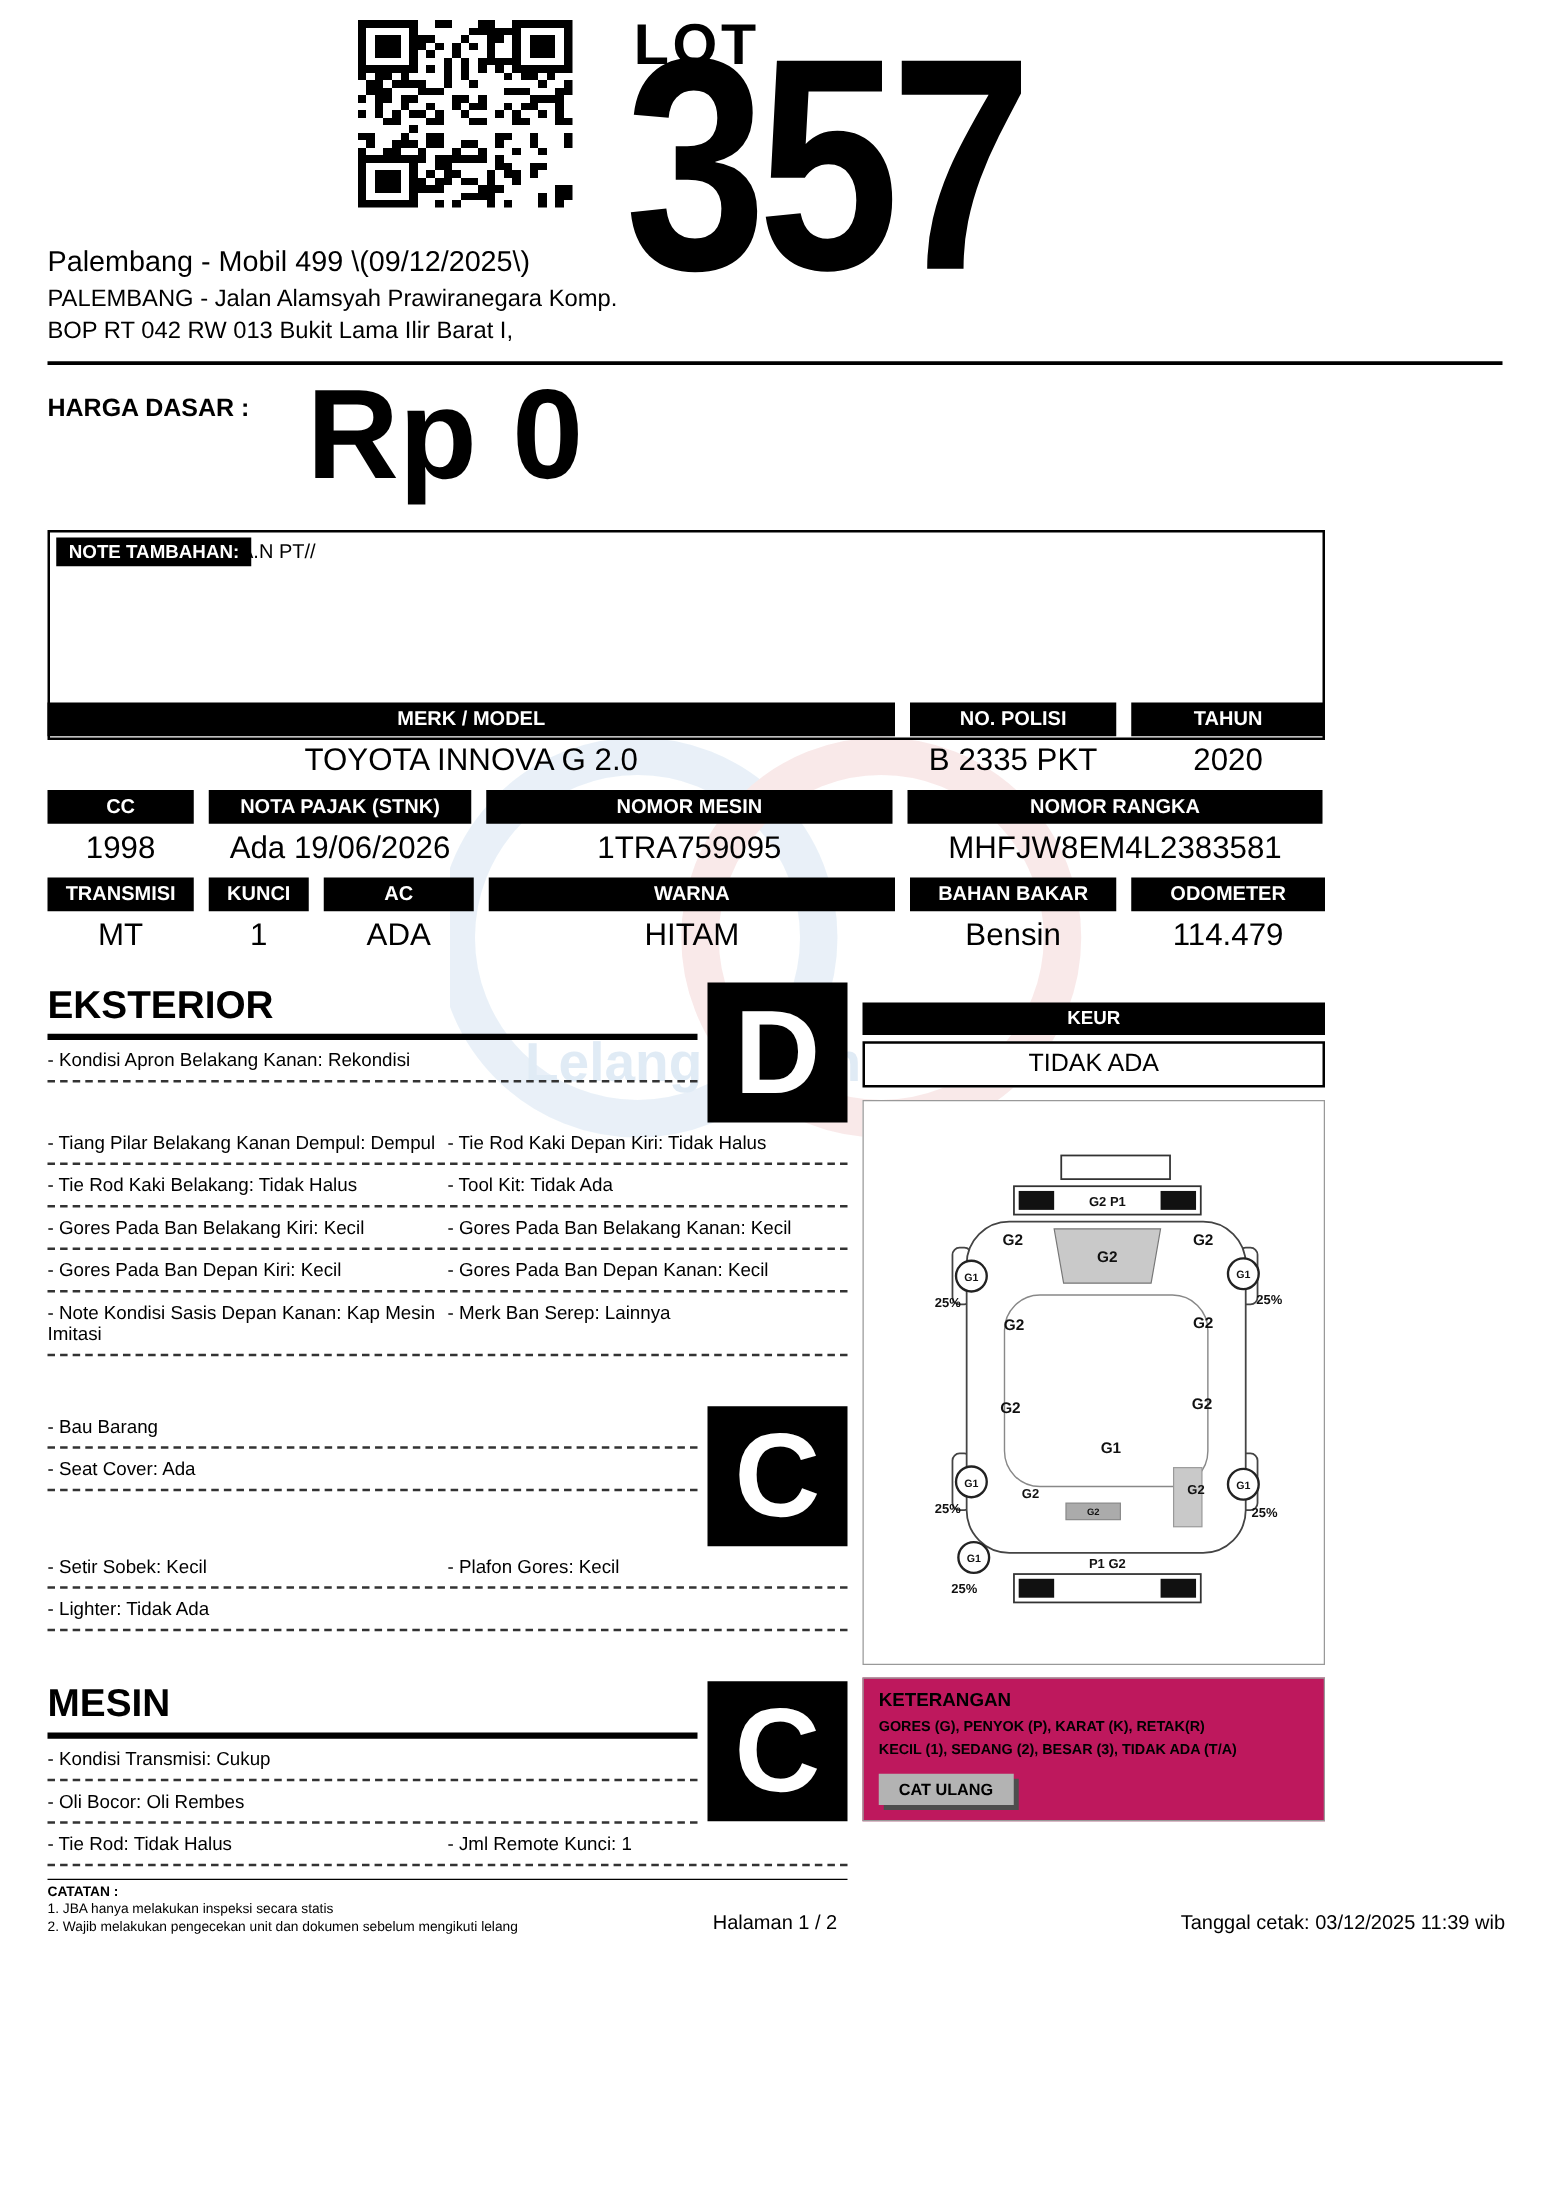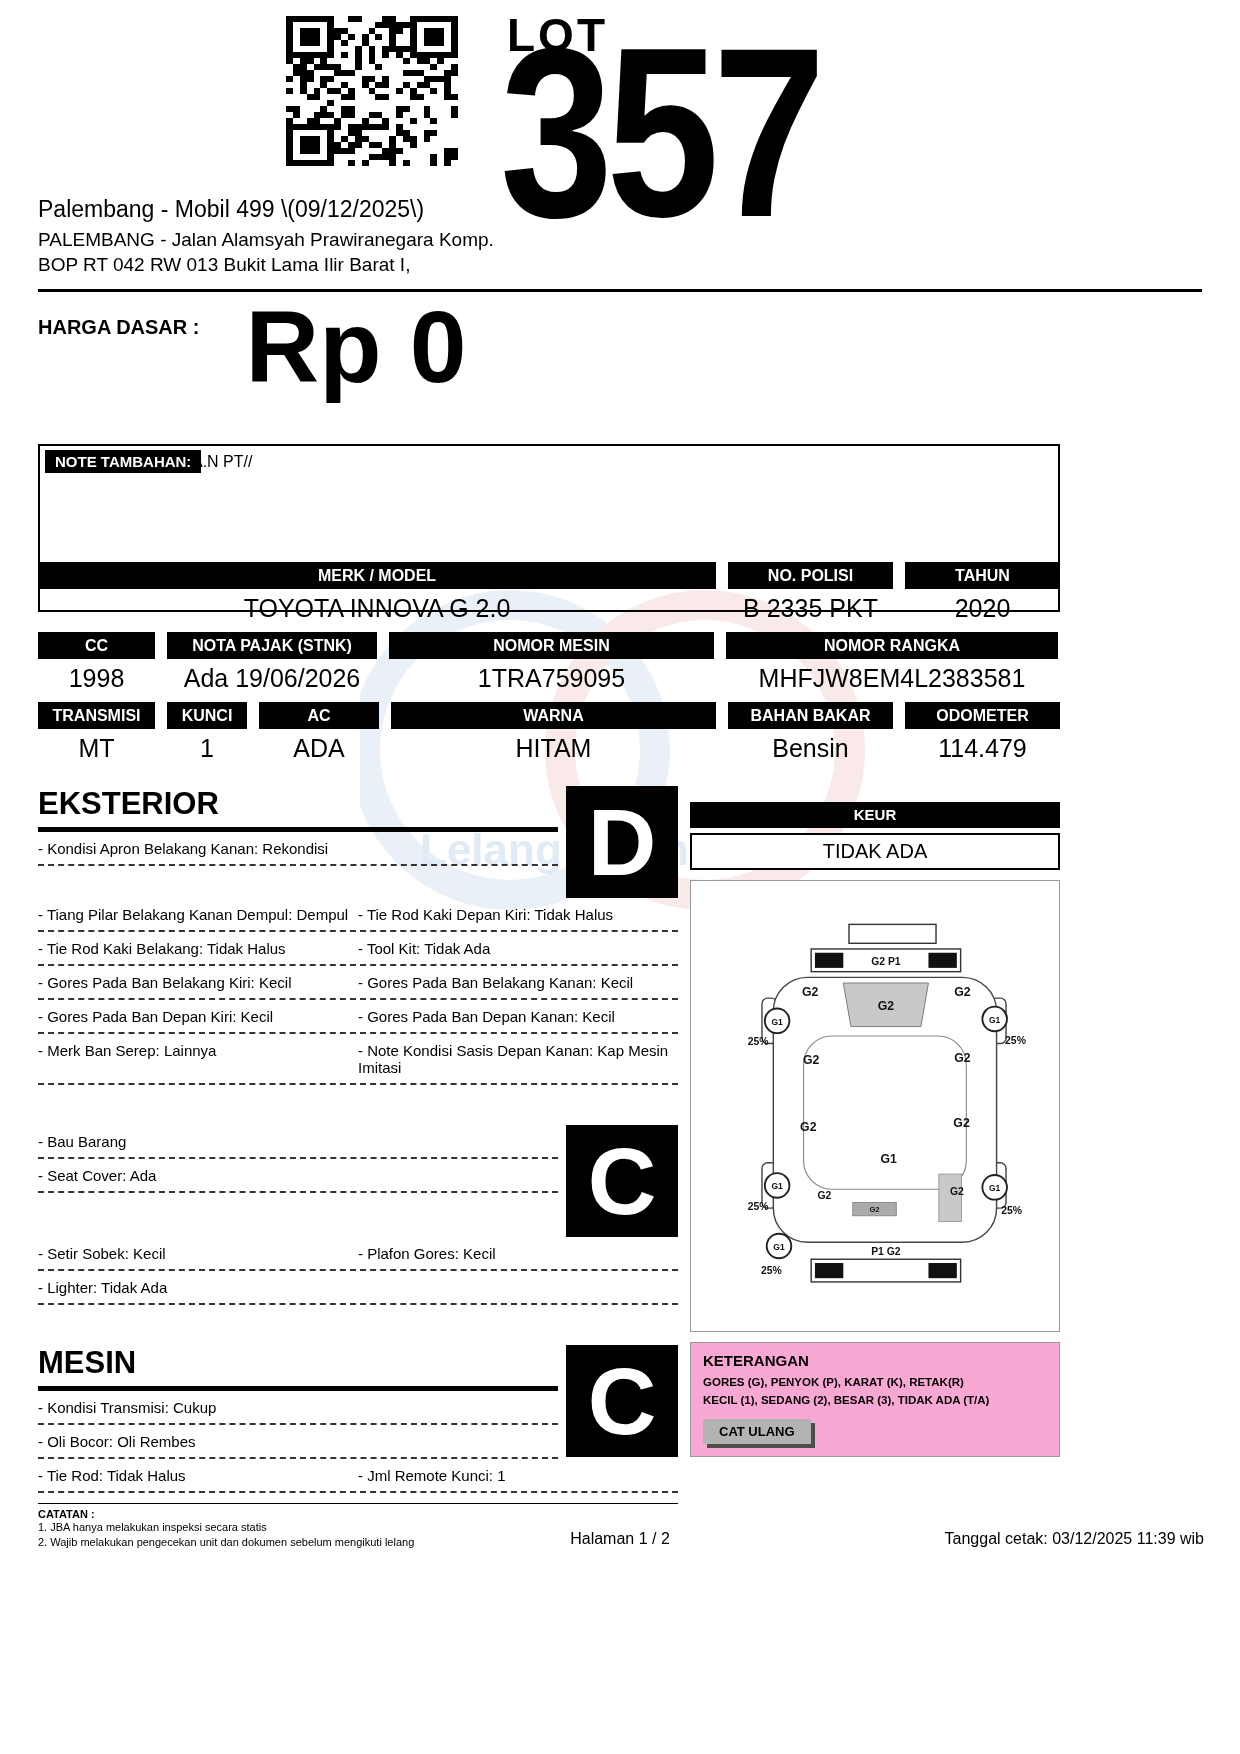--- a/index.html
+++ b/index.html
@@ -17,21 +17,21 @@
   .head-title { font-size:23px; margin-bottom:5px; }
   .head-addr { font-size:19px; line-height:1.3; }
   .divider { position:absolute; left:38px; top:289px; width:1164px; border-top:3px solid #000; }
 
   
   .harga { position:absolute; left:38px; top:300px; display:flex; z-index:1; }
   .harga-label { font-size:20px; font-weight:bold; padding-top:16px; }
   .harga-value { font-size:102px; font-weight:bold; line-height:1; margin-left:46px; margin-top:-4px; }
 
   
-  .note-box { position:absolute; left:38px; top:444px; width:1022px; height:168px; border:2px solid #000; z-index:1; background:transparent; }
+  .note-box { position:absolute; left:38px; top:424px; width:1022px; height:168px; border:2px solid #000; z-index:1; background:transparent; }
   .note-label { position:absolute; left:5px; top:4px; background:#000; color:#fff; font-size:15px; font-weight:bold; padding:3px 10px; }
   .note-text { position:absolute; left:152px; top:7px; font-size:16px; }
 
   
   .vtable { position:absolute; left:38px; top:562px; width:1022px; z-index:1; }
   .trow { display:flex; gap:12px; }
   .vrow { margin-bottom:3px; }
   .hbar { background:#000; color:#fff; font-weight:bold; font-size:16px; text-align:center; height:27px; line-height:27px; flex:none; }
   .vval { text-align:center; font-size:25px; padding:5px 0 6px; flex:none; }
 
@@ -51,21 +51,21 @@
 
   .catatan { margin-top:10px; border-top:1px solid #000; padding-top:4px; }
   .cat-label { font-size:11px; font-weight:bold; }
   .cat-line { font-size:11px; line-height:1.35; }
 
   
   .keur-bar { background:#000; color:#fff; text-align:center; font-weight:bold; font-size:15px; height:26px; line-height:26px;margin-top:16px; }
   .keur-value { border:2px solid #000; background:#fff; text-align:center; font-size:20px; padding:5px 0; margin-top:5px; }
   .diagram-box { border:1px solid #999; background:#fff; margin-top:10px; height:452px;padding-left:18px; }
   .diagram-box svg { width:100%; height:100%; display:block; }
-  .keterangan { border:1px solid #999; background:#f9a8d4; margin-top:10px; padding:9px 12px 12px; }
+  .keterangan { border:1px solid #999; background:#be185d; margin-top:10px; padding:9px 12px 12px; }
   .ket-title { font-size:15px; font-weight:bold; margin-bottom:5px; }
   .ket-line { font-size:11.5px; font-weight:bold; line-height:1.55; }
   .badge { display:inline-block; background:#b3b3b3; color:#000; font-size:13px; font-weight:bold; padding:5px 16px; margin-top:9px; box-shadow:4px 4px 0 #4d4d4d; }
 
   
   .footer-page { position:absolute; left:0; right:0; top:1530px; text-align:center; font-size:16px; z-index:1; }
   .footer-print { position:absolute; right:36px; top:1530px; font-size:16px; z-index:1; }
 
   
   .dlab { font-size:11px; font-weight:bold; text-anchor:middle; fill:#111; font-family:"Liberation Sans",sans-serif; }
@@ -369,22 +369,22 @@
         </div>
         <div class="item-row">
           <div class="cell">- Gores Pada Ban Belakang Kiri: Kecil</div>
           <div class="cell">- Gores Pada Ban Belakang Kanan: Kecil</div>
         </div>
         <div class="item-row">
           <div class="cell">- Gores Pada Ban Depan Kiri: Kecil</div>
           <div class="cell">- Gores Pada Ban Depan Kanan: Kecil</div>
         </div>
         <div class="item-row">
+          <div class="cell">- Note Kondisi Sasis Depan Kanan: Kap Mesin Imitasi</div>
           <div class="cell">- Merk Ban Serep: Lainnya</div>
-          <div class="cell">- Note Kondisi Sasis Depan Kanan: Kap Mesin Imitasi</div>
         </div>
       </div>
 
       <div class="section">
         <div class="sec-top">
           <div class="sec-topleft">
             <div class="item-row">
               <div class="cell full">- Bau Barang</div>
             </div>
             <div class="item-row">

